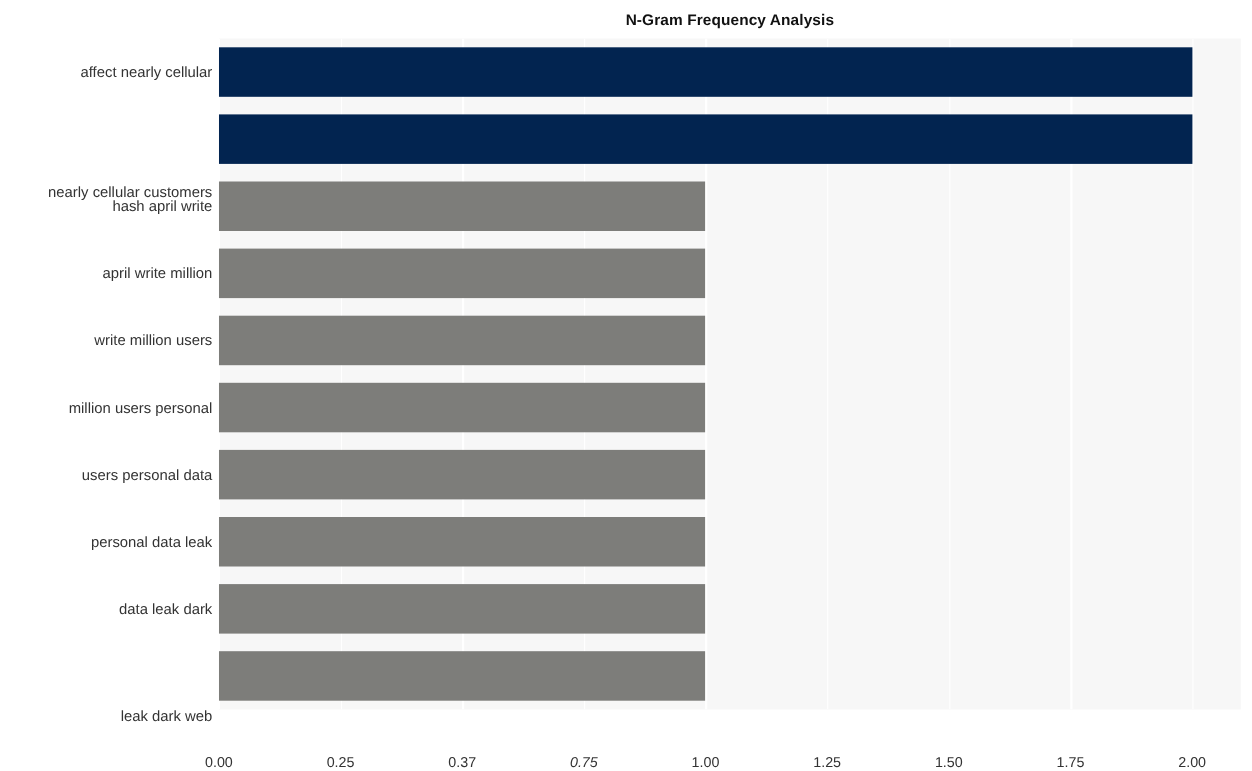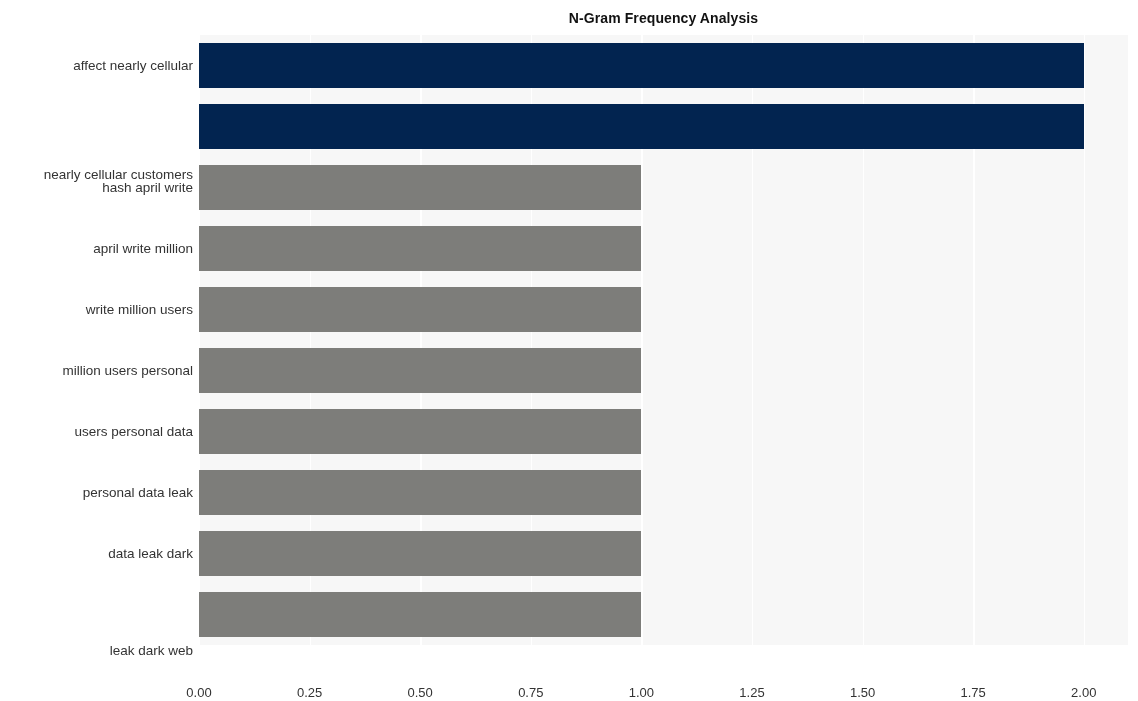--- a/index.html
+++ b/index.html
@@ -154,22 +154,22 @@
       <div class="y-label" style="top: 327.5px; padding-left: 34px;">million users personal</div>
       <div class="y-label" style="top: 388.5px;">users personal data</div>
       <div class="y-label" style="top: 449.5px;">personal data leak</div>
       <div class="y-label" style="top: 510.5px;">data leak dark</div>
       <div class="y-label" style="top: 571.5px; margin-top: 36px;">leak dark web</div>
     </div>
 
   <div id="x-axis-labels">
       <div class="x-label" style="left: 199px;">0.00</div>
       <div class="x-label" style="left: 309.595px;">0.25</div>
-      <div class="x-label" style="left: 420.19px;">0.50</div>
-      <div class="x-label" style="left: 530.786px;">0.75</div>
+      <div class="x-label" style="left: 420.19px;">0.37</div>
+      <div class="x-label" style="left: 530.786px; font-style: italic;">0.75</div>
       <div class="x-label" style="left: 641.381px;">1.00</div>
       <div class="x-label" style="left: 751.976px;">1.25</div>
       <div class="x-label" style="left: 862.571px;">1.50</div>
       <div class="x-label" style="left: 973.167px;">1.75</div>
       <div class="x-label" style="left: 1083.76px;">2.00</div>
     </div>
 
 
 </div>
 

